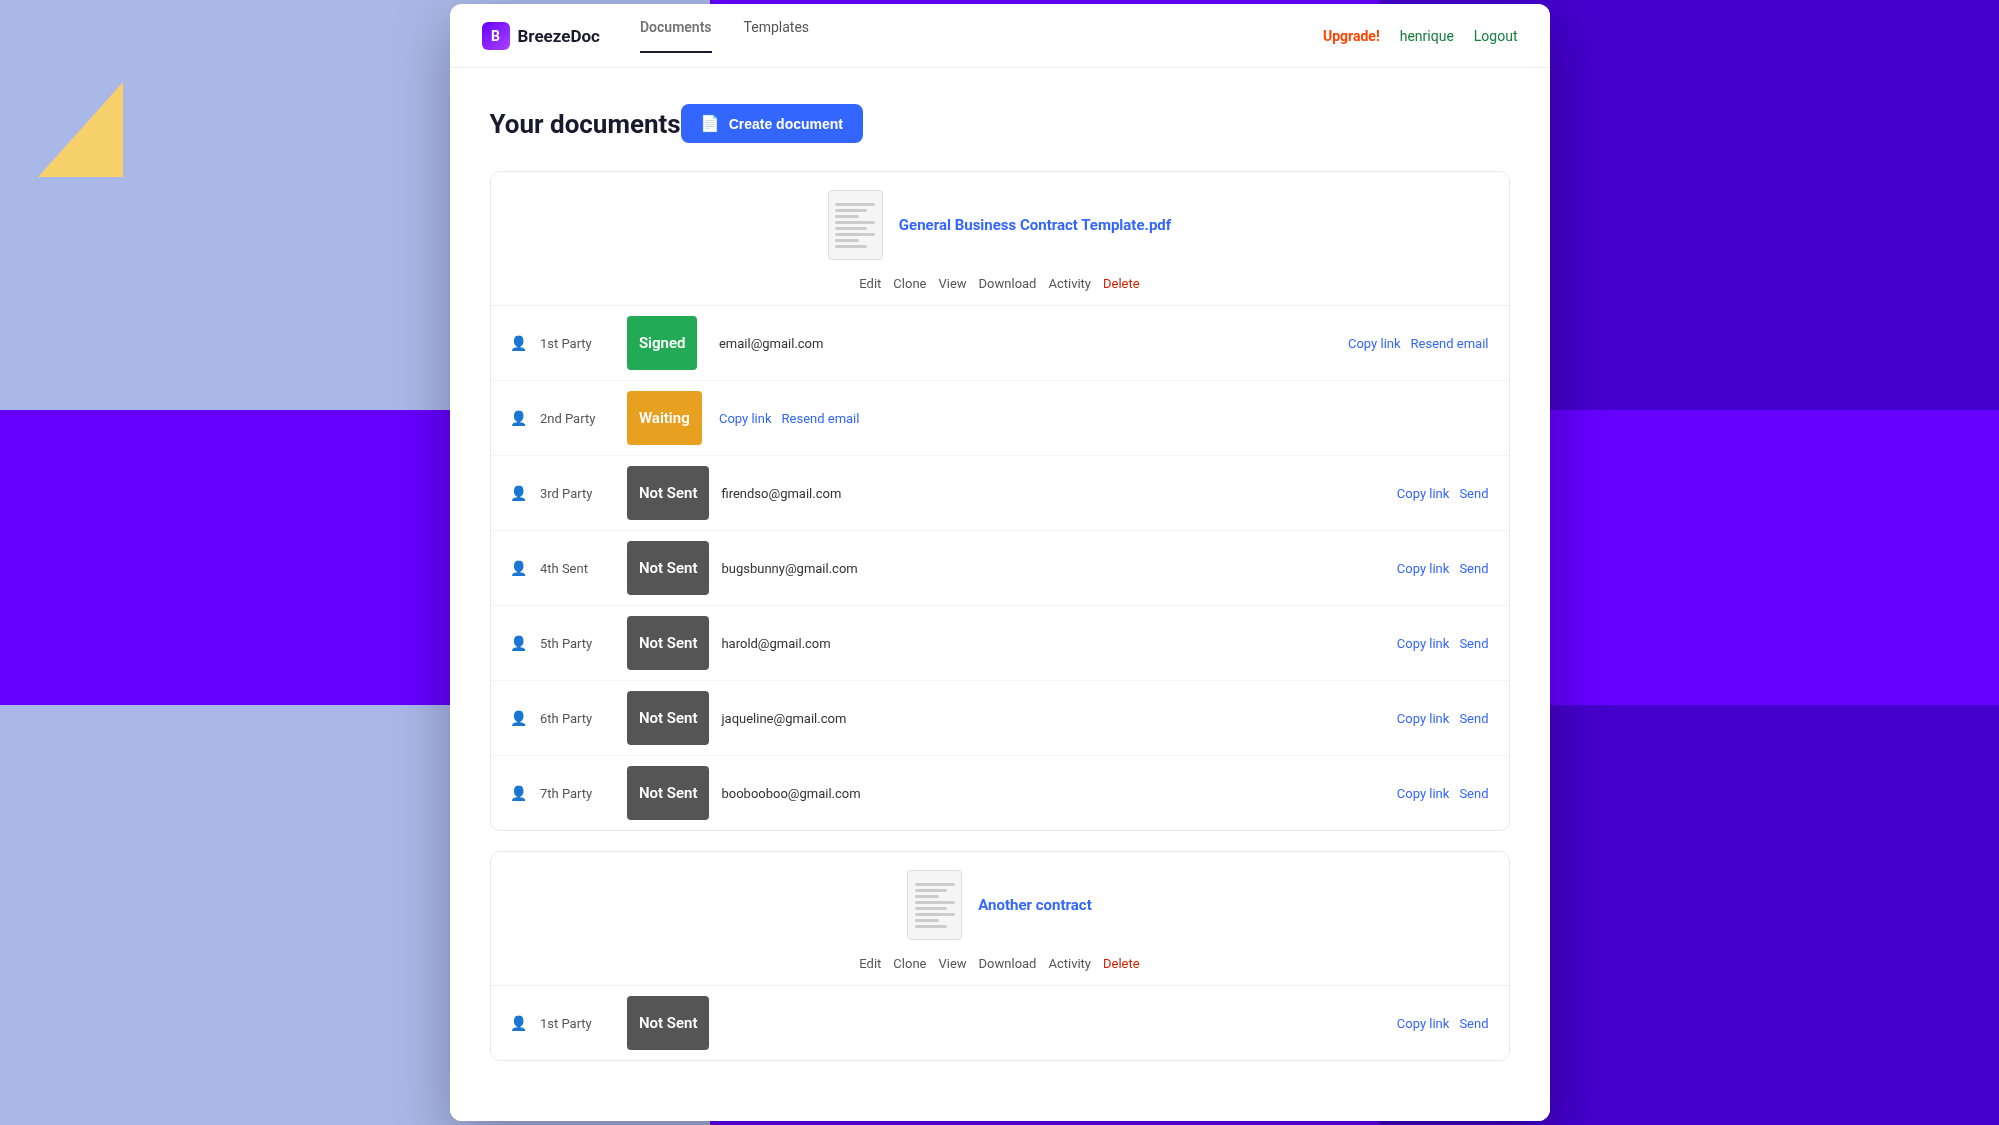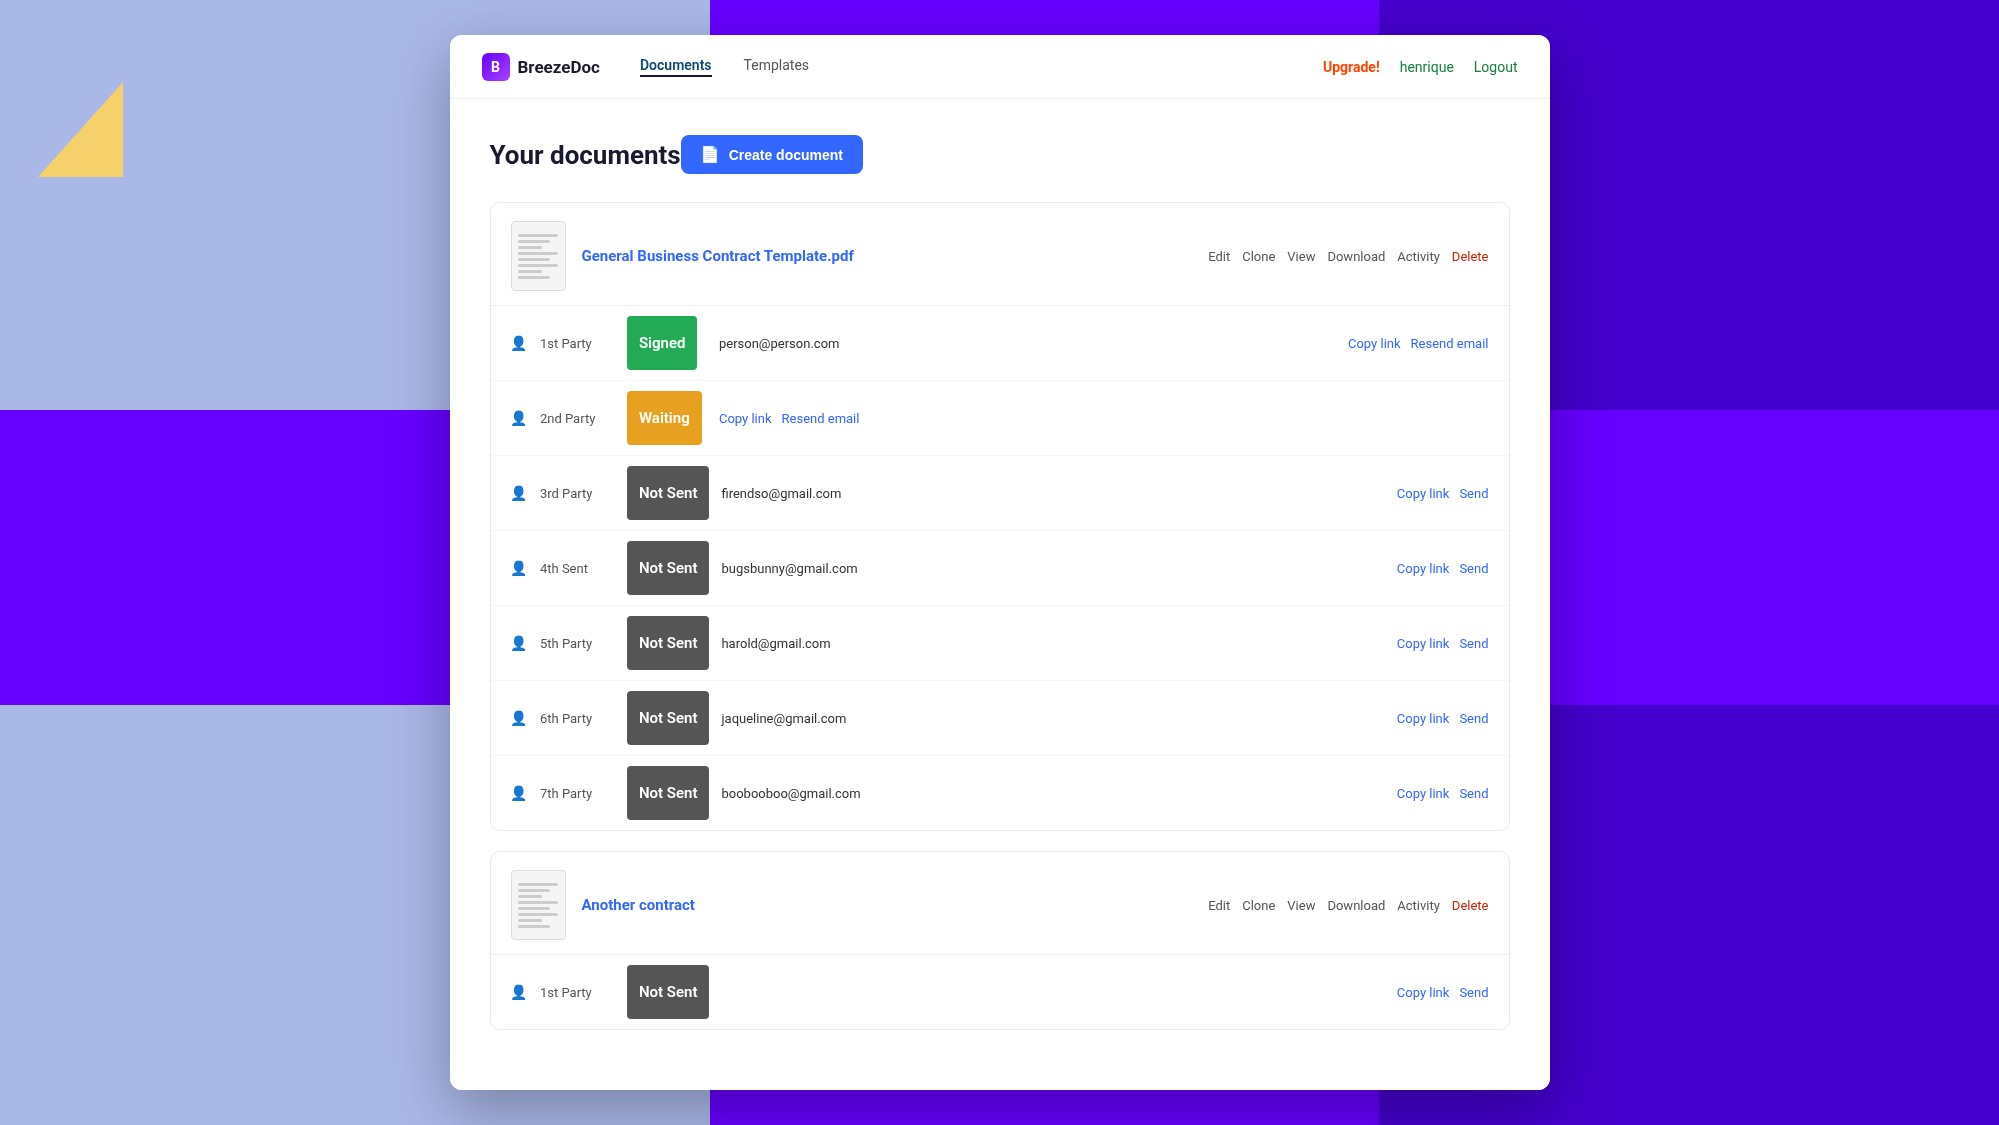--- a/index.html
+++ b/index.html
@@ -96,22 +96,22 @@
     .nav-logo-text {
       font-size: 17px; font-weight: 700; color: #1a1a2e;
     }
     .nav-links {
       display: flex; gap: 32px; flex: 1;
     }
     .nav-link {
       font-size: 14px; color: #555; text-decoration: none; cursor: pointer;
     }
     .nav-link.active {
-      font-weight: 600; color: #0c4a6e; border-bottom: 2px solid #1a1a2e;
-      padding-bottom: 2px;
+      font-weight: 600; color: #737373; border-bottom: 2px solid #1a1a2e;
+      padding-bottom: 16px;
     }
     .nav-right {
       display: flex; align-items: flex-start; gap: 20px; margin-left: 24px;
     }
     .nav-upgrade {
       color: #ff4400; font-weight: 700; font-size: 14px; cursor: pointer;
     }
     .nav-user, .nav-logout {
       font-size: 14px; color: #15803d; cursor: pointer;
     }
@@ -146,20 +146,21 @@
       border-radius: 10px;
       margin-bottom: 20px;
       overflow: hidden;
       background: #fff;
     }
     .doc-header {
       display: flex; align-items: center; justify-content: space-between;
       padding: 18px 20px 14px;
       border-bottom: 1px solid #f0f0f0;
       gap: 16px;
+      flex-direction: column;
     }
     .doc-header-left {
       display: flex; align-items: center; gap: 16px;
     }
     .doc-thumbnail {
       width: 55px; height: 70px;
       background: #f5f5f5;
       border: 1px solid #ddd;
       border-radius: 4px;
       overflow: hidden;
@@ -291,21 +292,21 @@
                 <span class="doc-action delete">Delete</span>
               </div>
     </div>
 
       <div class="party-row">
         <span class="party-icon">👤</span>
         <span class="party-label">1st Party</span>
         <div class="party-status">
           <span class="badge badge-signed">Signed</span>
         </div>
-        <span class="party-email">person@person.com</span>
+        <span class="party-email">email@gmail.com</span>
         <div class="party-row-actions">
                 <span class="party-action">Copy link</span>
                 <span class="party-action">Resend email</span>
               </div>
       </div>
 
       <div class="party-row">
         <span class="party-icon">👤</span>
         <span class="party-label">2nd Party</span>
         <div class="party-status">

